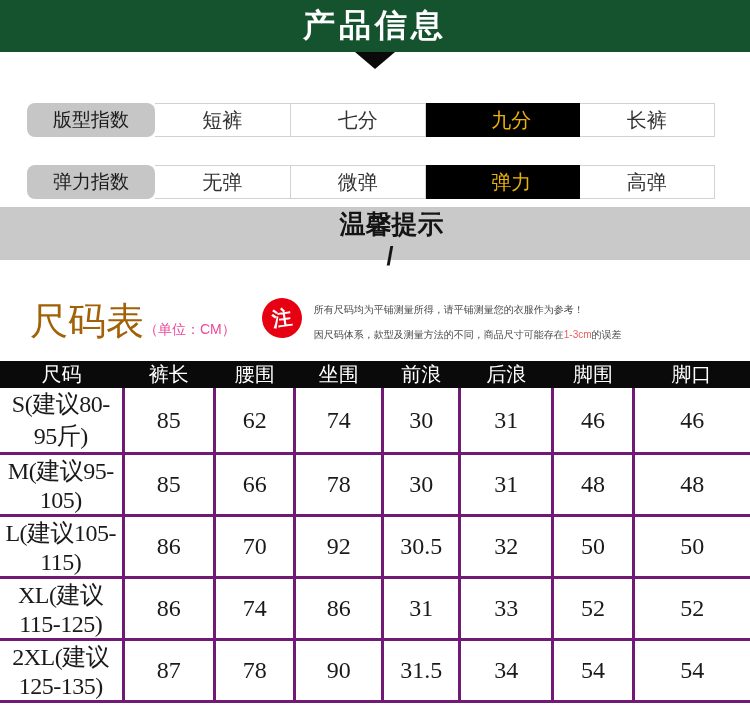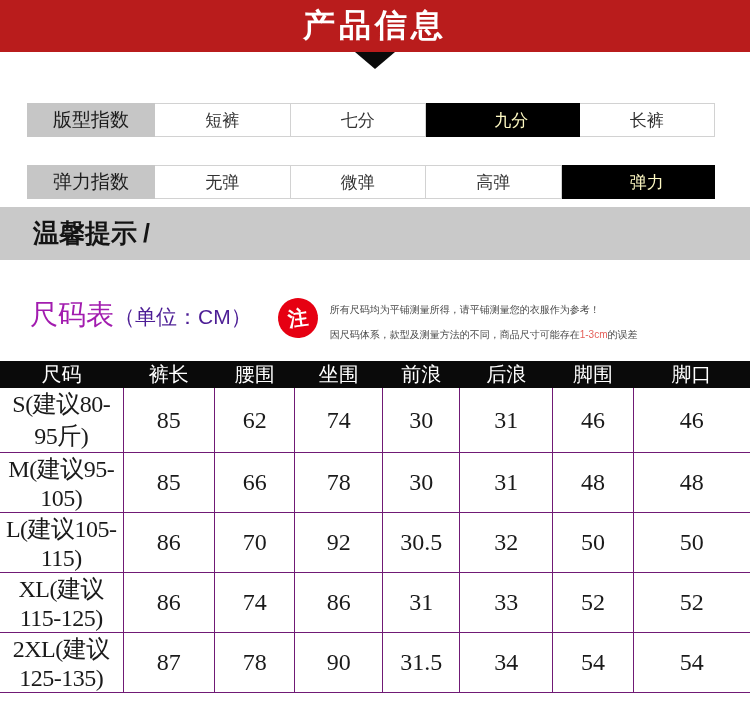--- a/index.html
+++ b/index.html
@@ -2,53 +2,53 @@
 <html><head>
 <meta charset="utf-8">
 <style>
   * { margin:0; padding:0; box-sizing:border-box; }
   html,body { width:750px; }
   body {
     width:750px; height:715px; overflow:hidden; background:#fff;
     font-family:"Liberation Sans", sans-serif; color:#111;
   }
   
-  .title-bar { height:52px; background:#b91c1c; display:flex; align-items:center; justify-content:center; }
+  .title-bar { height:52px; background:#14532d; display:flex; align-items:center; justify-content:center; }
   .title-bar h1 { color:#fff; font-size:32px; font-weight:bold; letter-spacing:4px; }
   .arrow-down { width:0; height:0; margin:0 auto;
     border-left:20px solid transparent; border-right:20px solid transparent; border-top:17px solid #0a0a0a; }
   
   .fit-table { margin:34px 35px 0 27px; }
   .fit-row { display:flex; height:34px; margin-bottom:28px; }
   .fit-row:last-child { margin-bottom:0; }
   .fit-label { width:128px; background:#c6c6c6; color:#1c1c1c; font-size:19px;
-    display:flex; align-items:center; justify-content:center; }
+    display:flex; align-items:center; justify-content:center;border-radius:8px; }
   .fit-cell { flex:1; background:#fff; border:1px solid #d2d2d2; border-left:none; color:#333;
-    font-size:17px; display:flex; align-items:center; justify-content:center; }
-  .fit-cell.selected { background:#000; border-color:#000; color:#fef9c3;padding-left:18px; }
+    font-size:20px; display:flex; align-items:center; justify-content:center; }
+  .fit-cell.selected { background:#000; border-color:#000; color:#eab308;padding-left:18px; }
   
   .notice-bar { height:53px; margin-top:8px; background:#c9c9c9; display:flex; align-items:center;
-    padding-left:33px; color:#141414; font-size:25px; white-space:nowrap; }
+    padding-left:33px; color:#141414; font-size:25px; white-space:nowrap;flex-direction:column; }
   .notice-title { font-weight:bold; font-size:26px; }
   .notice-sep { font-weight:bold; margin:0 9px 0 6px; }
   
   .size-head { display:flex; align-items:flex-start; margin:36px 0 0 30px; }
   .size-title-group { display:flex; align-items:baseline; white-space:nowrap; }
-  .size-title { font-size:28px; color:#a21caf; }
-  .size-unit { font-size:21px; color:#4c1d95; }
+  .size-title { font-size:38px; color:#a16207; }
+  .size-unit { font-size:14px; color:#ec4899; }
   .note-badge { flex:none; width:40px; height:40px; border-radius:50%; background:#e60012; color:#fff;
     font-size:20px; font-weight:bold; display:flex; align-items:center; justify-content:center;
     margin:2px 12px 0 26px; transform:rotate(-8deg); }
   .note-text { font-size:10px; color:#4a4a4a; line-height:25px; padding-top:1px; }
   .red { color:#e4605a; }
   
   table.size-table { width:750px; border-collapse:collapse; table-layout:fixed; margin-top:14px; }
   table.size-table thead th { background:#0a0a0a; color:#fff; height:24px; font-size:20px; font-weight:normal; }
   table.size-table tbody td { height:41px; text-align:center; vertical-align:middle;
-    border:1px solid #701a75; font-family:"Liberation Serif", serif; font-size:24px; color:#1a1a1a; }
+    border:3px solid #701a75; font-family:"Liberation Serif", serif; font-size:24px; color:#1a1a1a; }
   table.size-table tbody td:first-child { border-left:none; }
   table.size-table tbody td:last-child { border-right:none; }
   table.size-table tbody tr:first-child td { border-top:none; }
   td.rowlabel { font-family:"Liberation Sans", sans-serif; font-weight:normal; font-size:15px;
     letter-spacing:-0.5px; padding:0 1px; }
 </style>
 </head>
 <body>
 
 <div class="page">
@@ -63,22 +63,22 @@
       <div class="fit-label">版型指数</div>
       <div class="fit-cell">短裤</div>
       <div class="fit-cell">七分</div>
       <div class="fit-cell selected">九分</div>
       <div class="fit-cell">长裤</div>
     </div>
     <div class="fit-row">
       <div class="fit-label">弹力指数</div>
       <div class="fit-cell">无弹</div>
       <div class="fit-cell">微弹</div>
+      <div class="fit-cell selected">弹力</div>
       <div class="fit-cell">高弹</div>
-      <div class="fit-cell selected">弹力</div>
     </div>
   </div>
 
   <div class="notice-bar">
     <span class="notice-title">温馨提示</span>
     <span class="notice-sep">/</span>
   </div>
 
   <div class="size-head">
     <div class="size-title-group">

